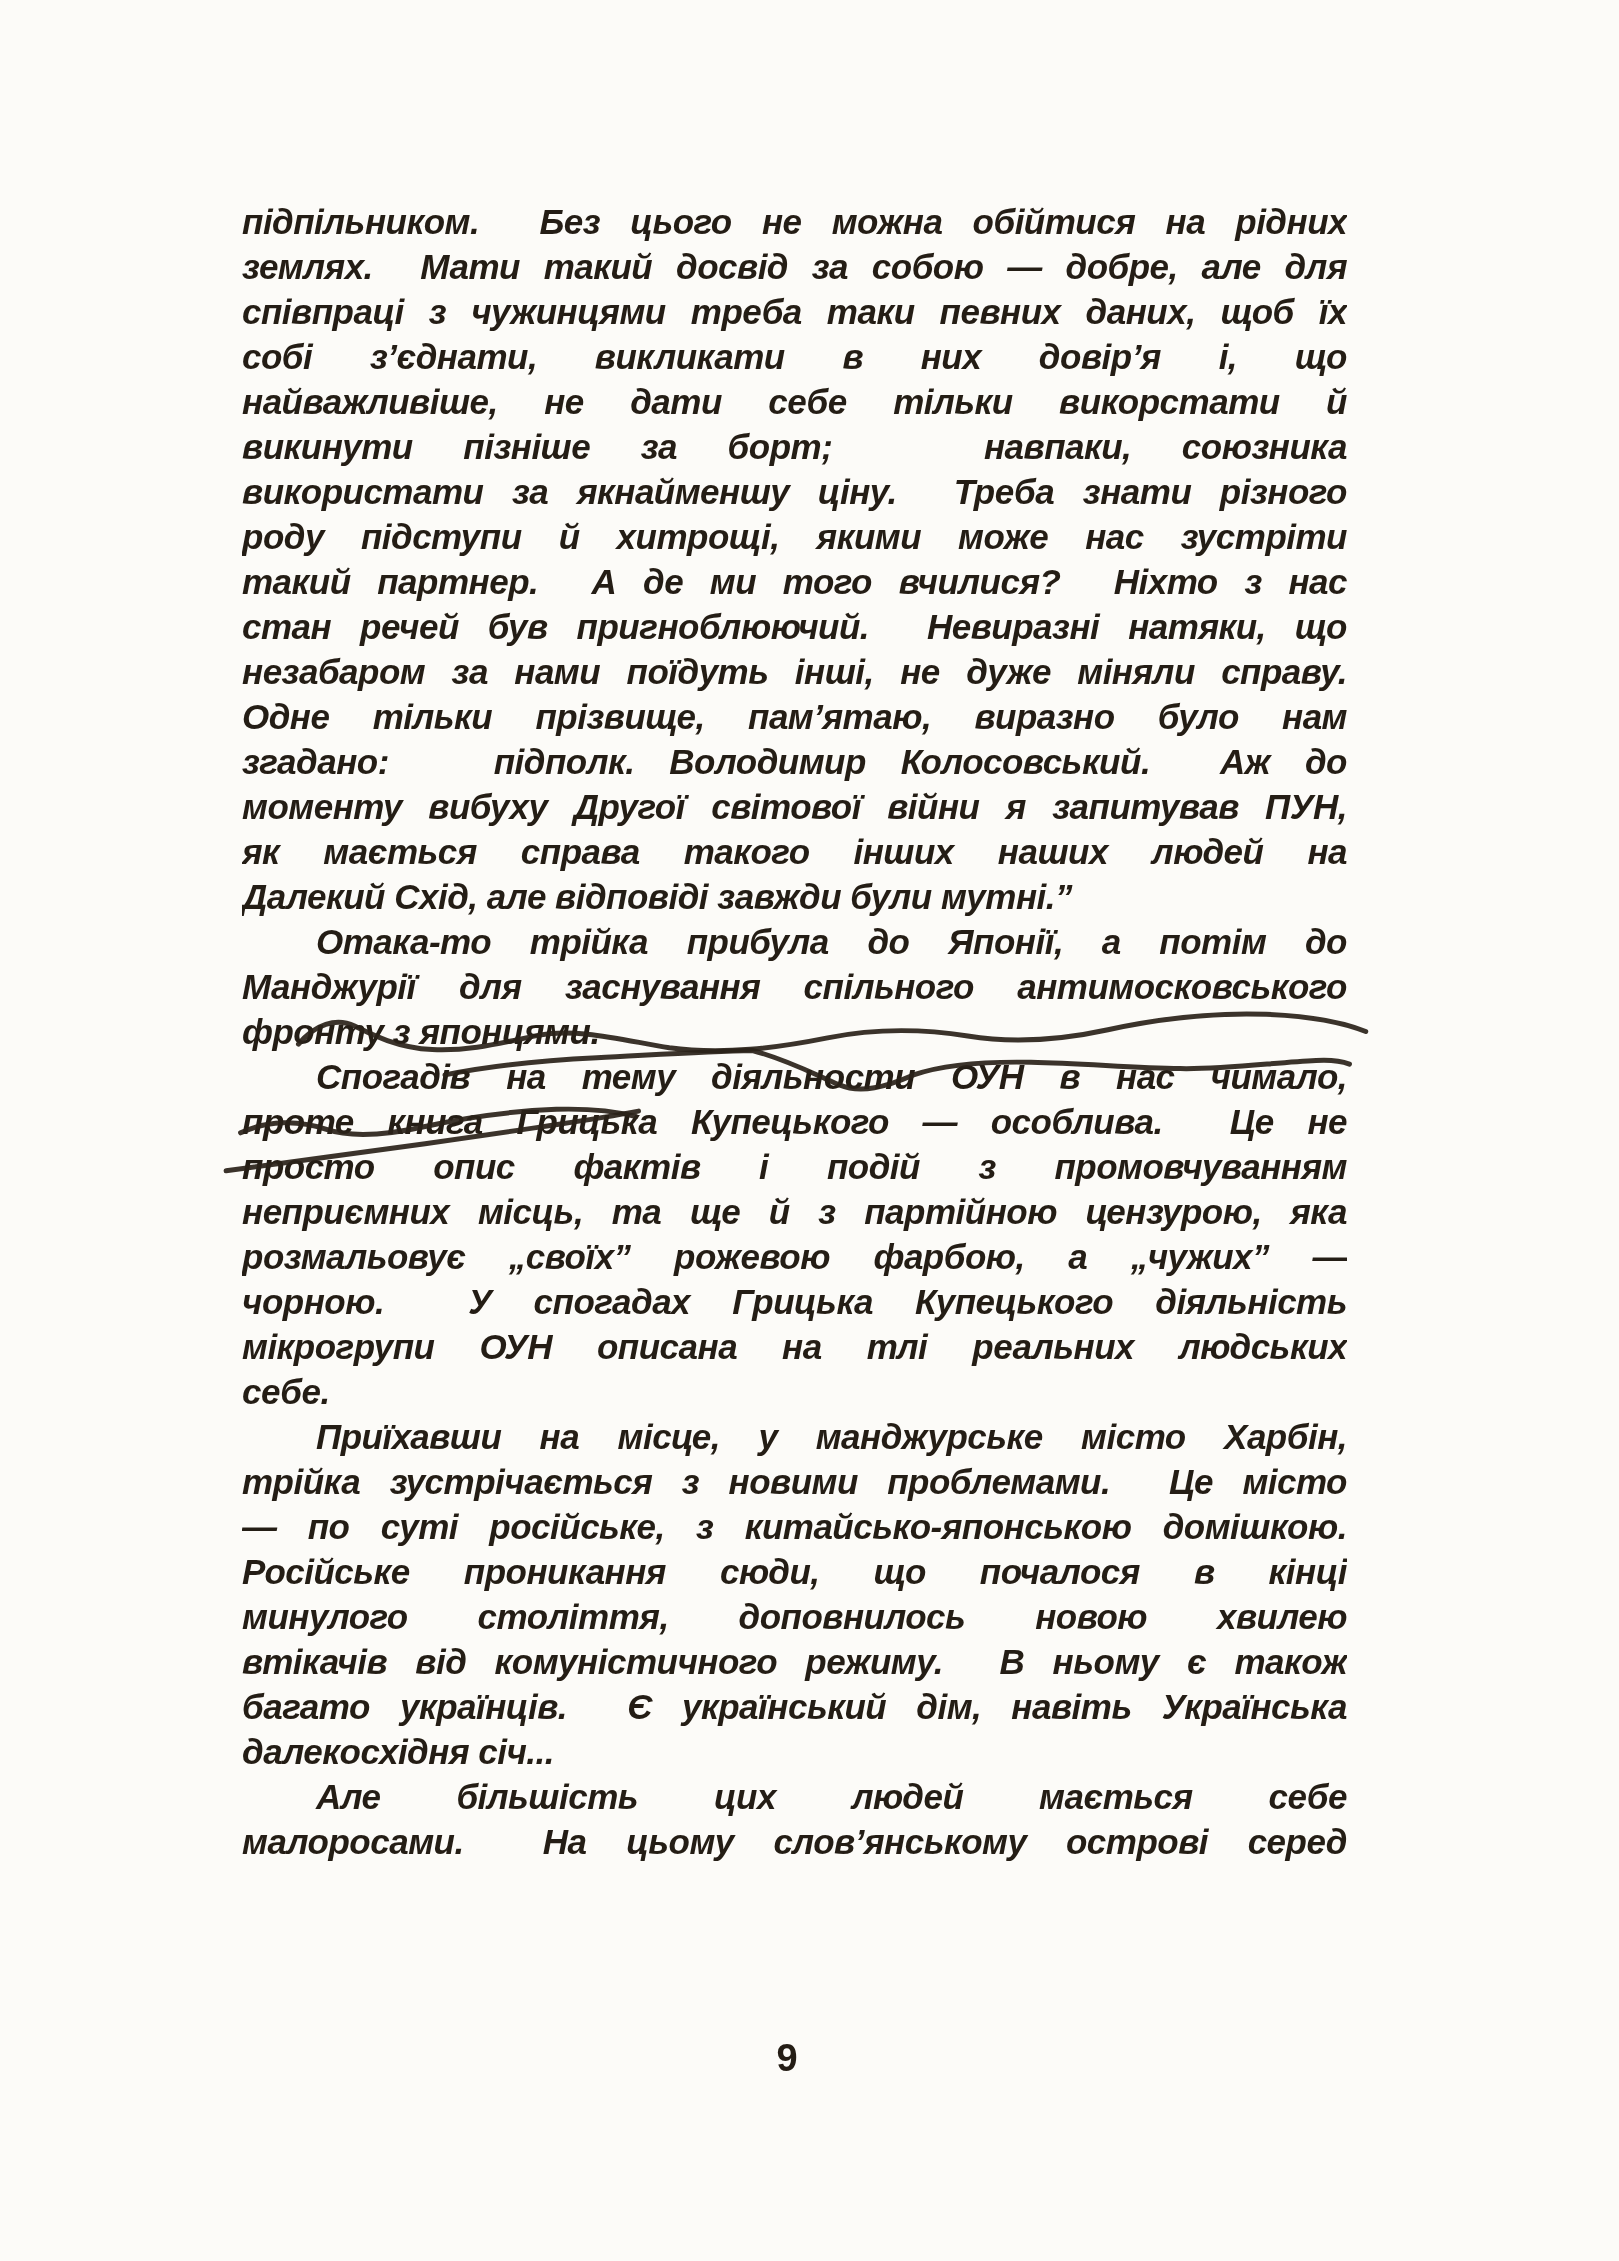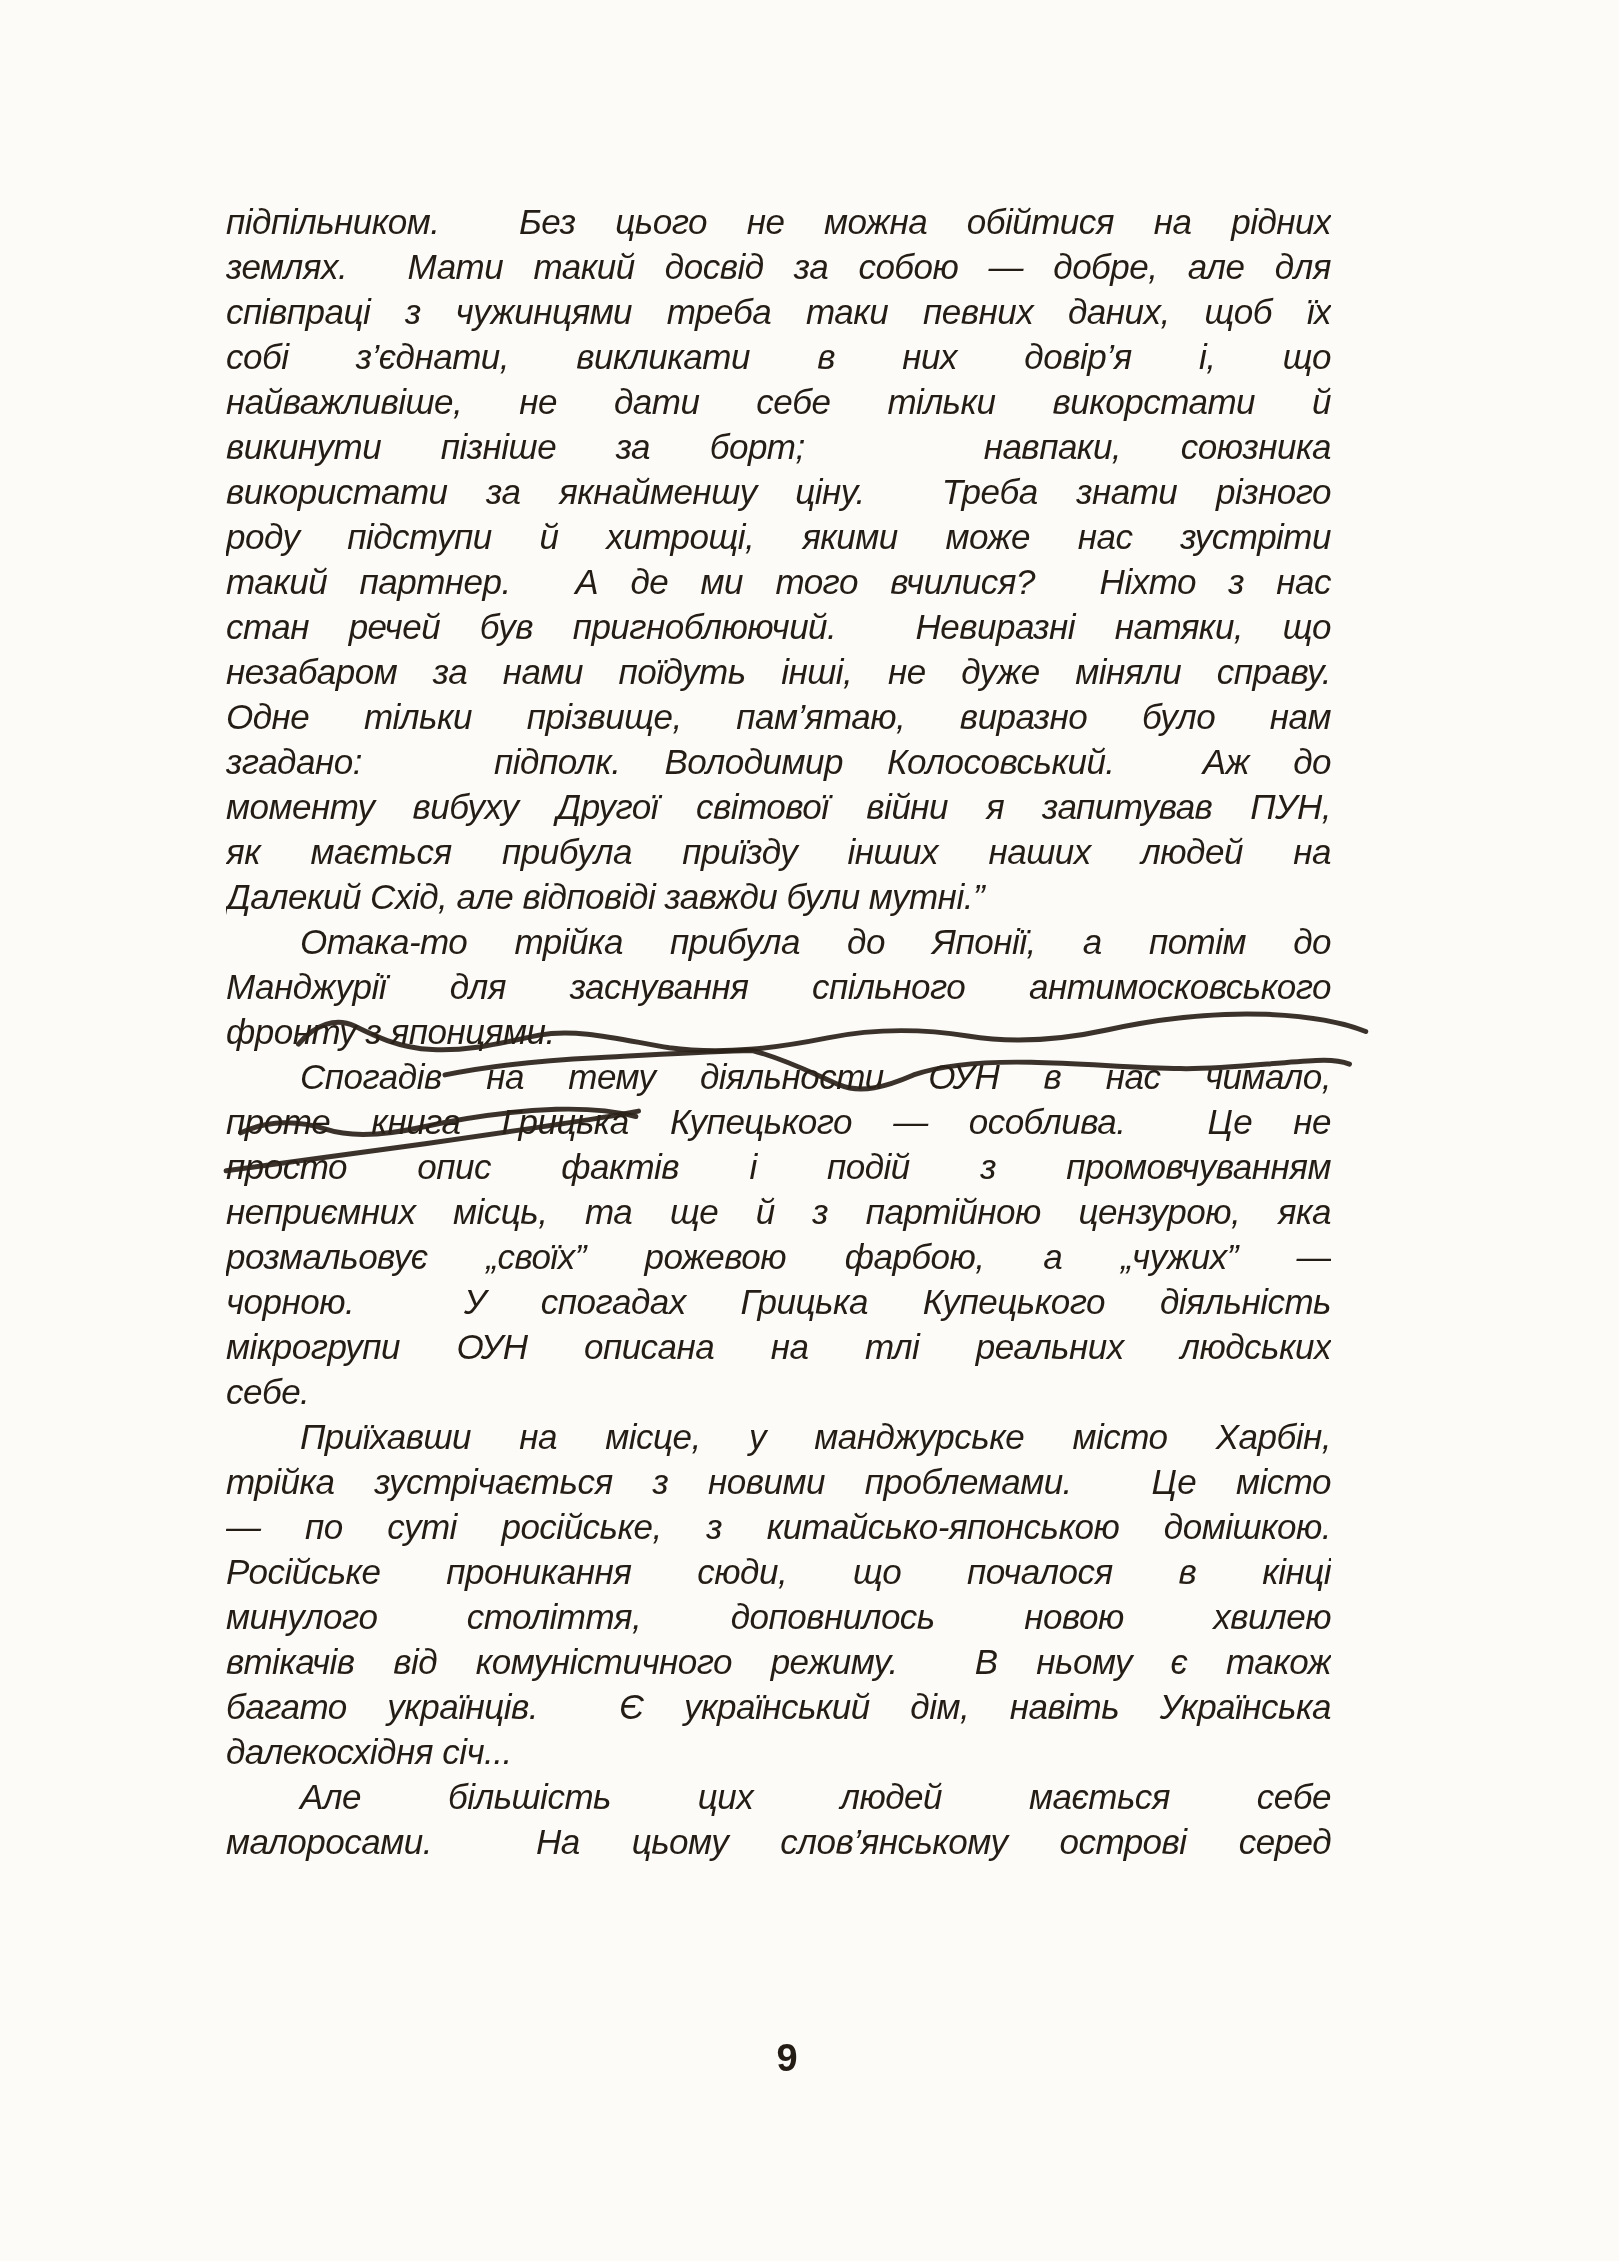--- a/index.html
+++ b/index.html
@@ -12,25 +12,25 @@
     font-family: "Liberation Sans", sans-serif;
   }
   .page {
     position: relative;
     width: 1619px;
     height: 2262px;
     background: var(--paper, #fcfbf8);
   }
   .text-block {
     position: absolute;
-    left: 226px;
+    left: 242px;
     top: 199px;
     width: 1105px;
     color: var(--ink, #241d15);
-    font-weight: 400;
+    font-weight: 700;
     font-style: italic;
     font-size: 35px;
     letter-spacing: -0.5px;
   }
   .line {
     height: 45px;
     line-height: 45px;
     white-space: normal;
     overflow: hidden;
   }
@@ -80,21 +80,21 @@
       <div class="line just">найважливіше, не дати себе тільки викорстати й</div>
       <div class="line just">викинути пізніше за борт;&nbsp;&nbsp; навпаки, союзника</div>
       <div class="line just">використати за якнайменшу ціну.&nbsp; Треба знати різного</div>
       <div class="line just">роду підступи й хитрощі, якими може нас зустріти</div>
       <div class="line just">такий партнер.&nbsp; А де ми того вчилися?&nbsp; Ніхто з нас</div>
       <div class="line just">стан речей був пригноблюючий.&nbsp; Невиразні натяки, що</div>
       <div class="line just">незабаром за нами поїдуть інші, не дуже міняли справу.</div>
       <div class="line just">Одне тільки прізвище, пам’ятаю, виразно було нам</div>
       <div class="line just">згадано:&nbsp;&nbsp; підполк. Володимир Колосовський.&nbsp; Аж до</div>
       <div class="line just">моменту вибуху Другої світової війни я запитував ПУН,</div>
-      <div class="line just">як мається прибула приїзду інших наших людей на</div>
+      <div class="line just">як мається справа такого інших наших людей на</div>
       <div class="line">Далекий Схід, але відповіді завжди були мутні.”</div>
       <div class="line indent just">Отака-то трійка прибула до Японії, а потім до</div>
       <div class="line just">Манджурії для заснування спільного антимосковського</div>
       <div class="line">фронту з японцями.</div>
       <div class="line indent just">Спогадів на тему діяльности ОУН в нас чимало,</div>
       <div class="line just">проте книга Грицька Купецького — особлива.&nbsp; Це не</div>
       <div class="line just">просто опис фактів і подій з промовчуванням</div>
       <div class="line just">неприємних місць, та ще й з партійною цензурою, яка</div>
       <div class="line just">розмальовує „своїх” рожевою фарбою, а „чужих” —</div>
       <div class="line just">чорною.&nbsp; У спогадах Грицька Купецького діяльність</div>

